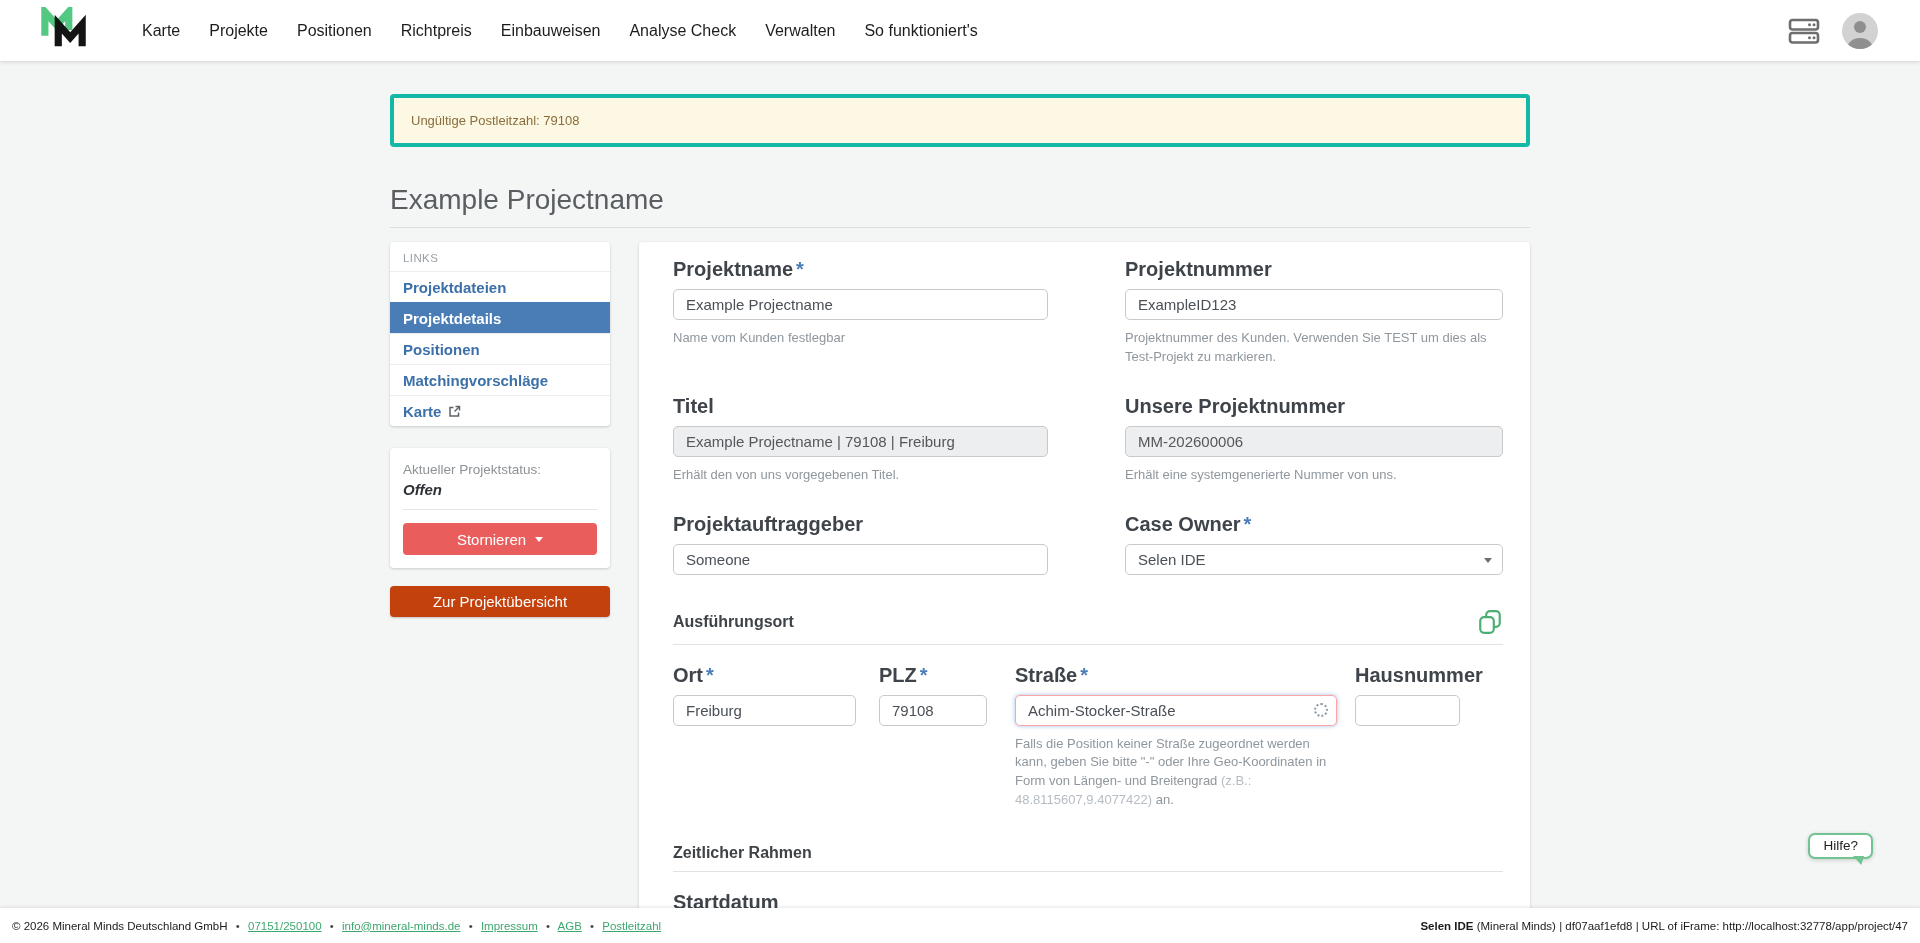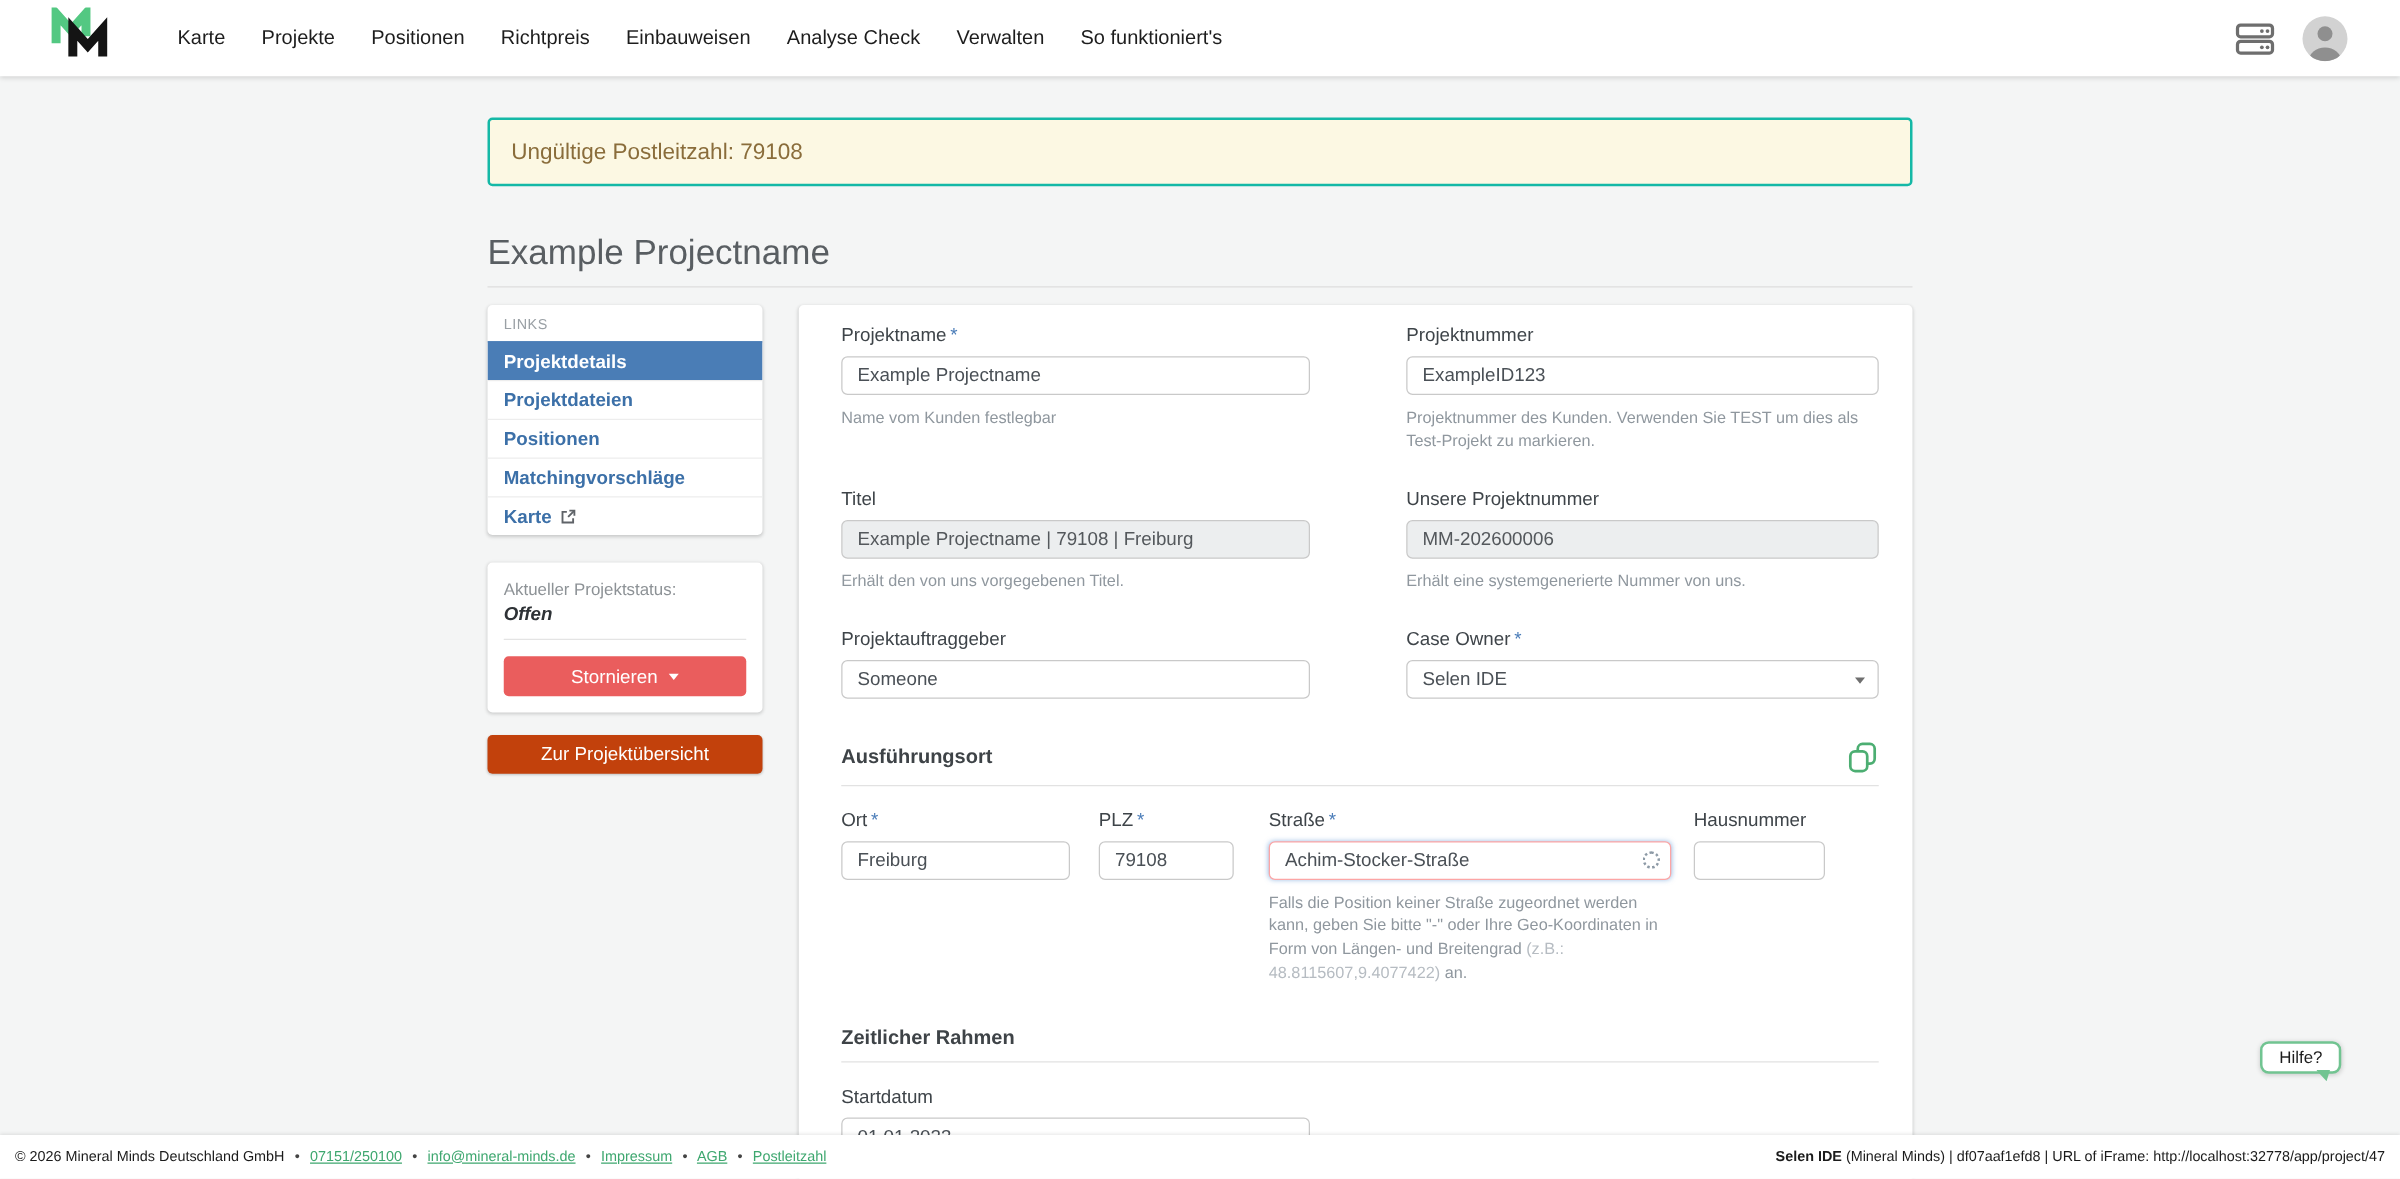--- a/index.html
+++ b/index.html
@@ -23,22 +23,22 @@
   .logo { margin-right: 54px; display: flex; align-items: center; cursor: pointer; }
   .nav-items { display: flex; align-items: center; gap: 29px; }
   .nav-item { font-size: 16px; font-weight: 500; color: #1d1d1d; cursor: pointer; white-space: nowrap; }
   .nav-right { margin-left: auto; display: flex; align-items: center; gap: 22px; }
   .avatar { width: 36px; height: 36px; border-radius: 50%; background: #d2d2d2; overflow: hidden; display:flex; align-items:flex-end; justify-content:center; cursor: pointer; }
 
   
   .container { width: 1140px; margin: 0 auto; }
   .alert-warning {
     margin-top: 33px; padding: 15px 17px;
-    background: #fcf8e3; border: 2px solid #14b8a6; border-radius: 4px;
-    color: #8a6d3b; font-size: 18px;
+    background: #fcf8e3; border: 4px solid #14b8a6; border-radius: 4px;
+    color: #8a6d3b; font-size: 13px;
   }
   .page-title { margin-top: 37px; font-size: 28px; font-weight: 500; color: #595e62; }
   .title-rule { border: none; border-top: 1px solid #dddddd; margin-top: 11px; }
   .content-row { display: flex; align-items: flex-start; margin-top: 14px; }
 
   
   .sidebar { width: 220px; flex-shrink: 0; }
   .side-card { background: #fff; border-radius: 4px; box-shadow: 0 1px 3px rgba(0,0,0,0.18); overflow: hidden; }
   .links-header { padding: 10px 13px 7px; font-size: 11.5px; color: #9aa0a5; letter-spacing: 0.4px; }
   .side-link {
@@ -66,21 +66,21 @@
 
   
   .main-card {
     flex: 1; margin-left: 29px; min-height: 780px;
     background: #fff; border-radius: 4px; box-shadow: 0 1px 3px rgba(0,0,0,0.18);
     padding: 16px 27px 60px 34px;
   }
   .two-col { display: flex; justify-content: space-between; }
   .col-l { width: 375px; }
   .col-r { width: 378px; }
-  .field-label { display: block; font-size: 15px; font-weight: 400; color: #3e4449; margin-bottom: 8px; }
+  .field-label { display: block; font-size: 20px; font-weight: 700; color: #3e4449; margin-bottom: 8px; }
   .req { color: #4a7cb8; margin-left: 3px; }
   .text-input {
     width: 100%; height: 31px; border: 1px solid #c9c9c9; border-radius: 5px;
     padding: 0 12px; font-size: 15px; font-family: inherit; color: #4a5056; background: #fff; outline: none;
   }
   .text-input:disabled, .text-input.disabled { background: #eceeef; color: #54585c; }
   .help-text { margin-top: 9px; font-size: 13px; color: #8f979e; line-height: 1.45; }
   .help-muted { color: #b6bcc2; }
   .form-row { margin-bottom: 28px; }
   .select-box {
@@ -178,25 +178,25 @@
   </div>
 
   <h1 class="page-title">Example Projectname</h1>
   <hr class="title-rule">
 
   <div class="content-row">
 
     <aside class="sidebar">
       <div class="side-card">
         <div class="links-header">LINKS</div>
+        <div class="side-link">
+          <span>Projektdateien</span>
+        </div>
         <div class="side-link active">
           <span>Projektdetails</span>
-        </div>
-        <div class="side-link">
-          <span>Projektdateien</span>
         </div>
         <div class="side-link">
           <span>Positionen</span>
         </div>
         <div class="side-link">
           <span>Matchingvorschläge</span>
         </div>
         <div class="side-link">
           <span>Karte</span>
           <span style="line-height:0;">

